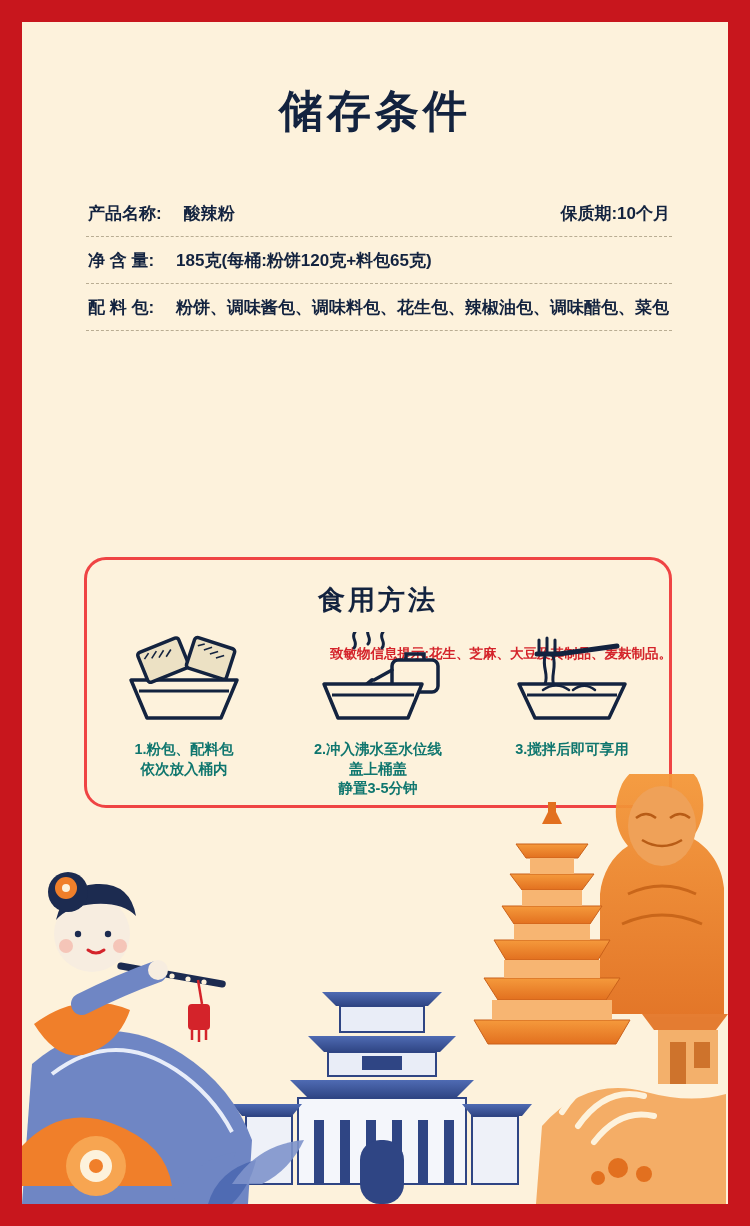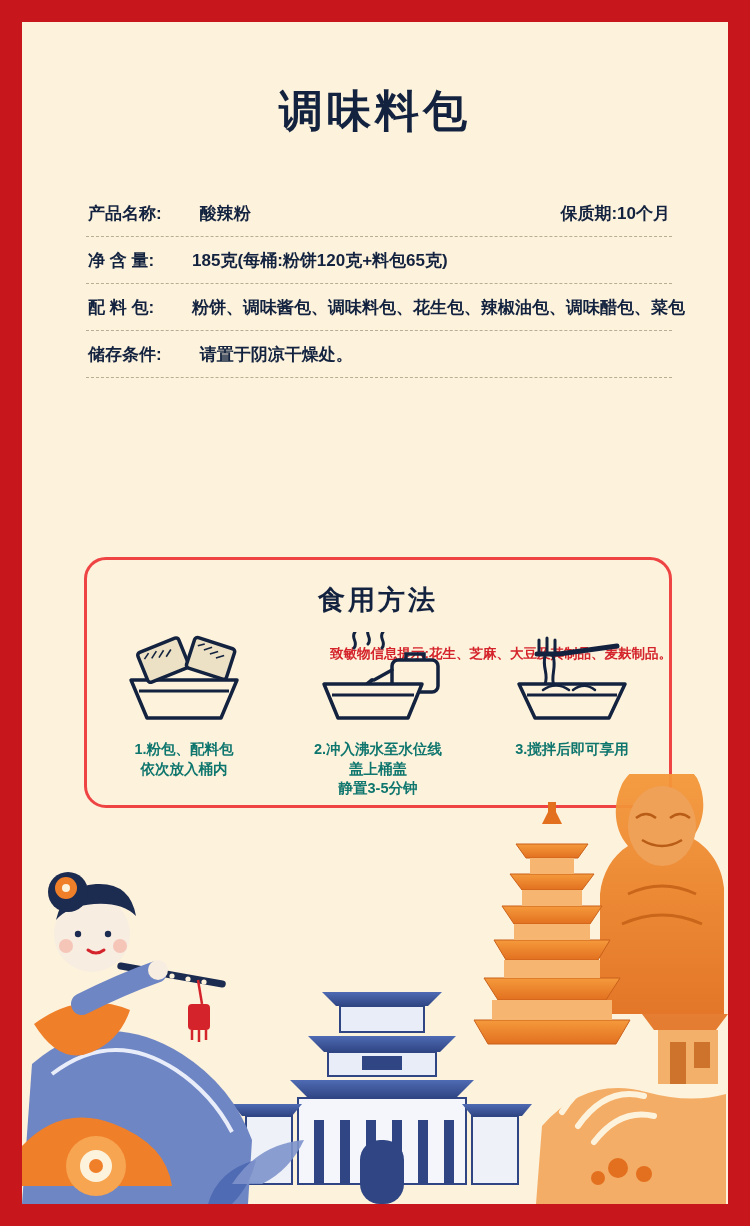--- a/index.html
+++ b/index.html
@@ -60,21 +60,20 @@
   .spec-row:last-child {
     border-bottom: 1px dashed #b9ad93;
   }
   .spec-main {
     display: flex;
     align-items: baseline;
     font-size: 17px;
     color: #13233f;
     font-weight: bold;
     white-space: nowrap;
-    gap: 16px;
   }
   .spec-label {
     font-weight: bold;
     color: #13233f;
     letter-spacing: 0px;
   }
   .spec-value {
     font-weight: bold;
     color: #13233f;
     padding-left: 22px;
@@ -161,21 +160,21 @@
     clip: rect(0 0 0 0);
     white-space: nowrap;
   }
 </style>
 </head>
 <body>
 
 <div class="page">
   <div class="cream-panel">
 
-    <div class="title">调味料包</div>
+    <div class="title">储存条件</div>
 
     <div class="specs">
 
       <div class="spec-row">
         <div class="spec-main">
           <span class="spec-label">产品名称:</span>
           <span class="spec-value">酸辣粉</span>
         </div>
         <div class="spec-right">
           <span>保质期:</span><span>10个月</span>
@@ -189,26 +188,20 @@
         </div>
       </div>
 
       <div class="spec-row">
         <div class="spec-main">
           <span class="spec-label">配 料 包:</span>
           <span class="spec-value">粉饼、调味酱包、调味料包、花生包、辣椒油包、调味醋包、菜包</span>
         </div>
       </div>
 
-      <div class="spec-row">
-        <div class="spec-main">
-          <span class="spec-label">储存条件:</span>
-          <span class="spec-value">请置于阴凉干燥处。</span>
-        </div>
-      </div>
 
 
       <div class="allergen">致敏物信息提示:花生、芝麻、大豆及其制品、麦麸制品。</div>
     </div>
 
     <div class="usage-box">
       <div class="usage-title">食用方法</div>
 
       <div class="steps">
 

